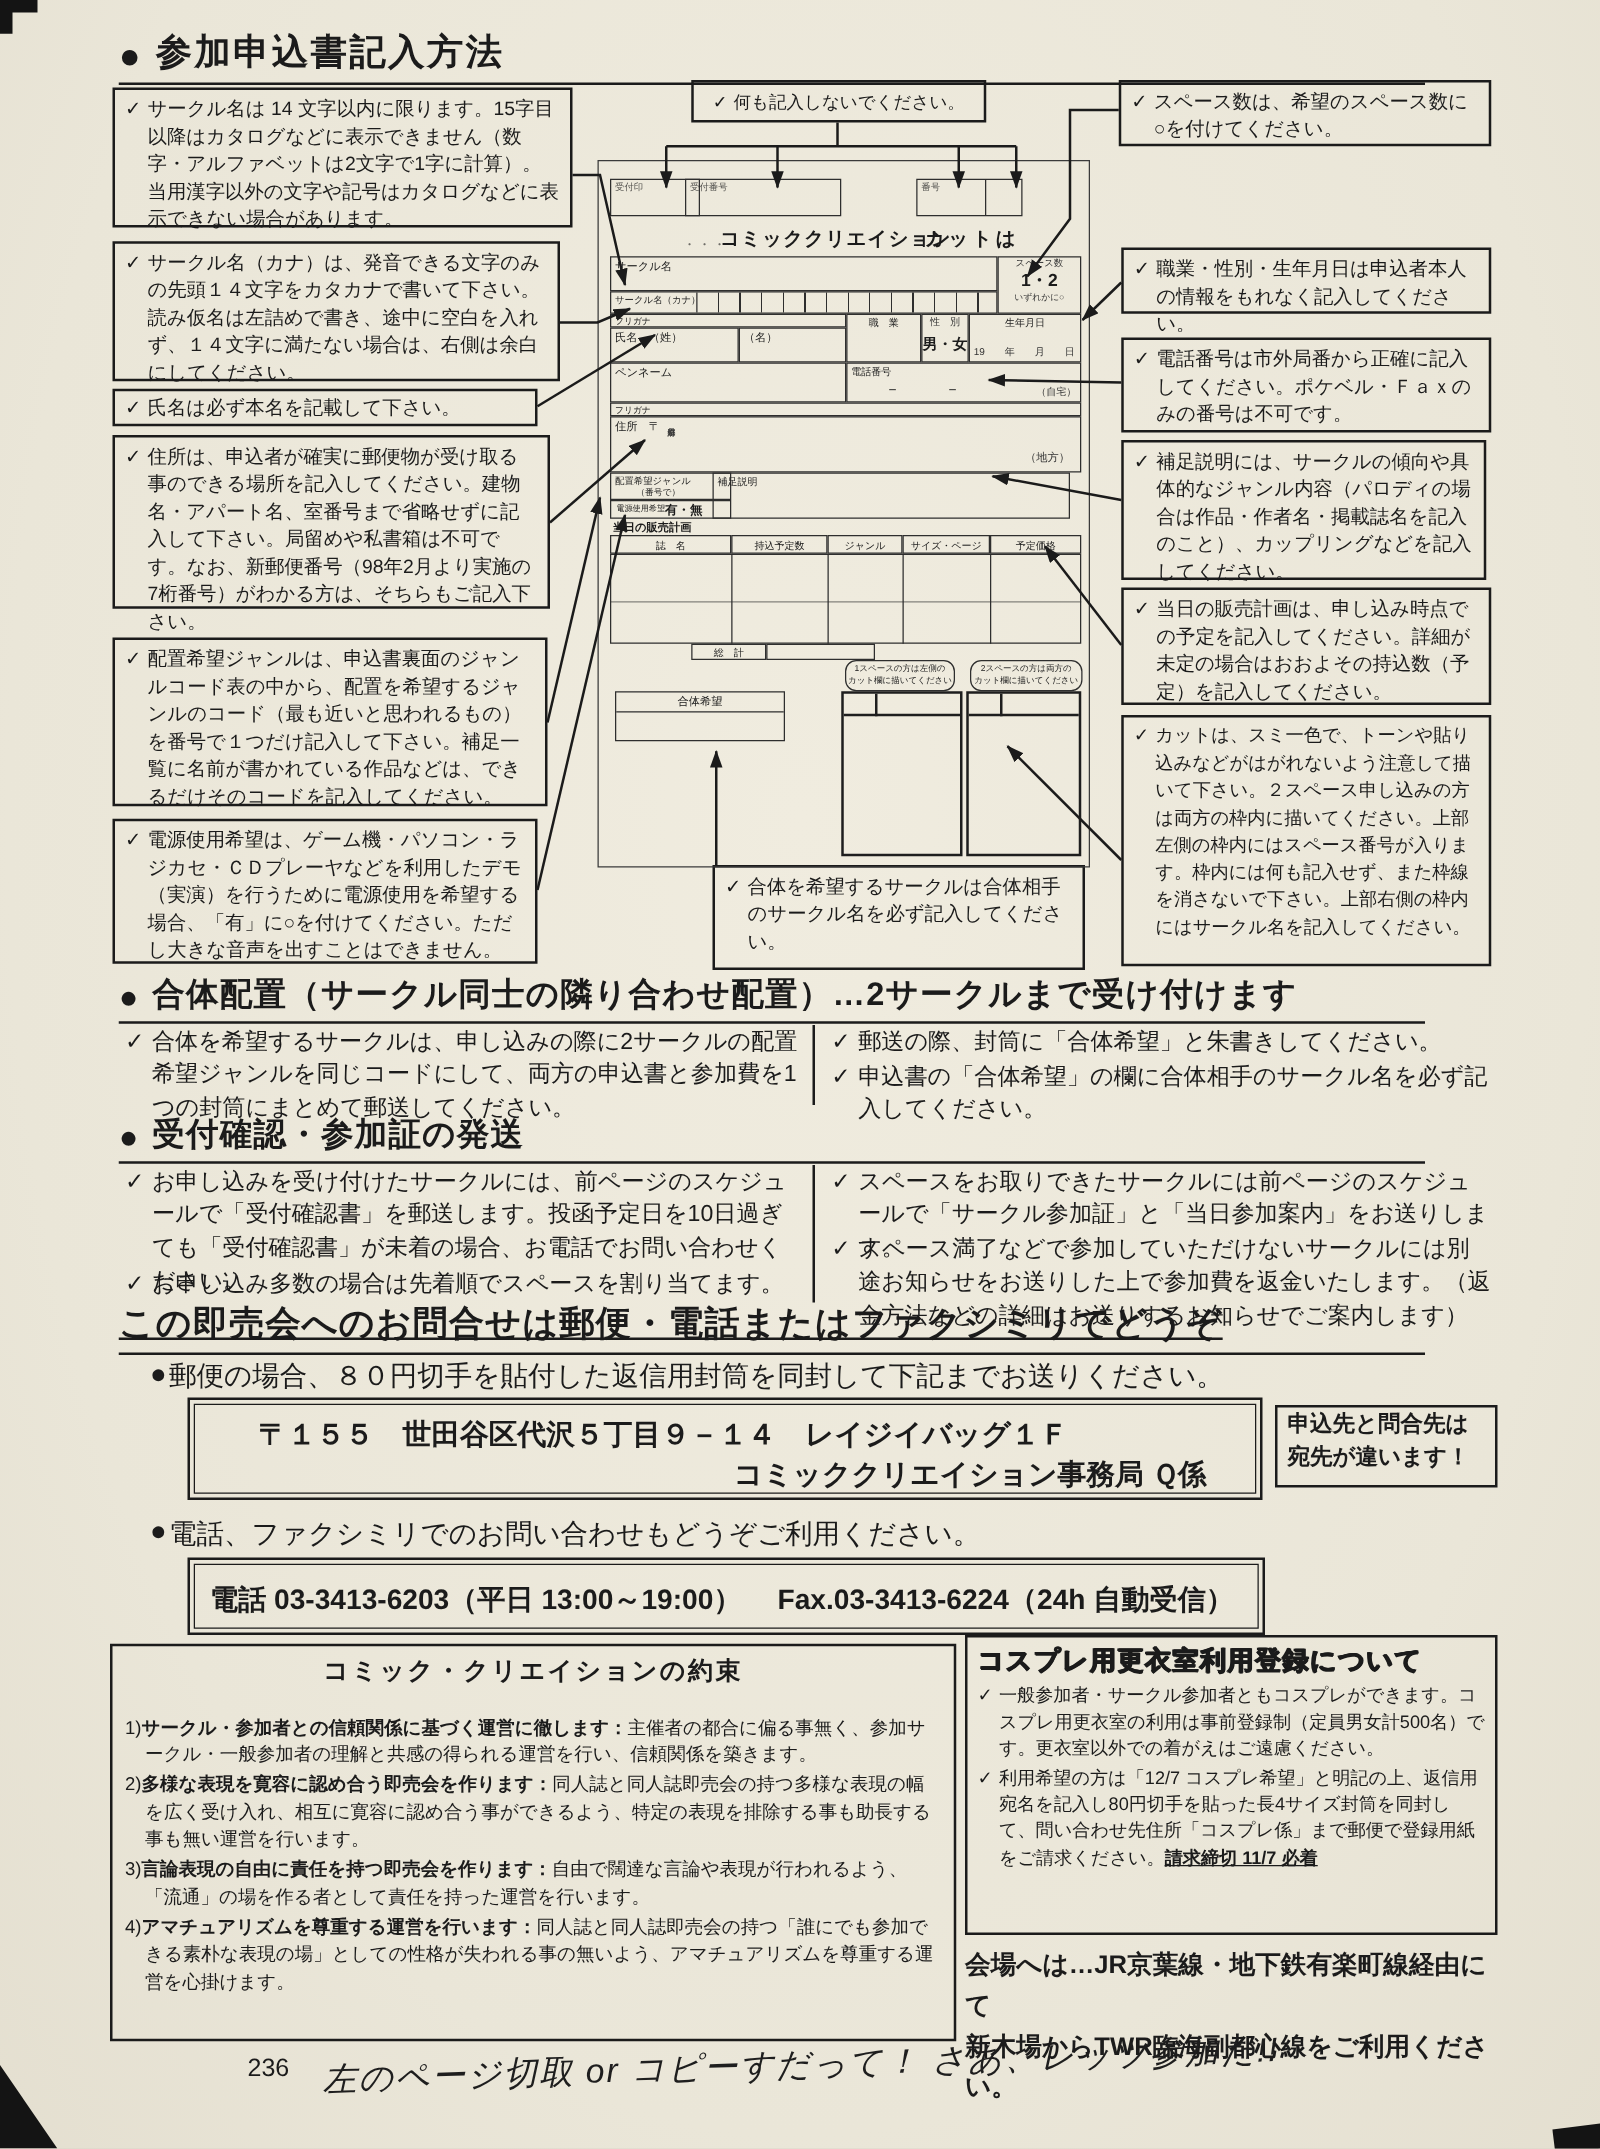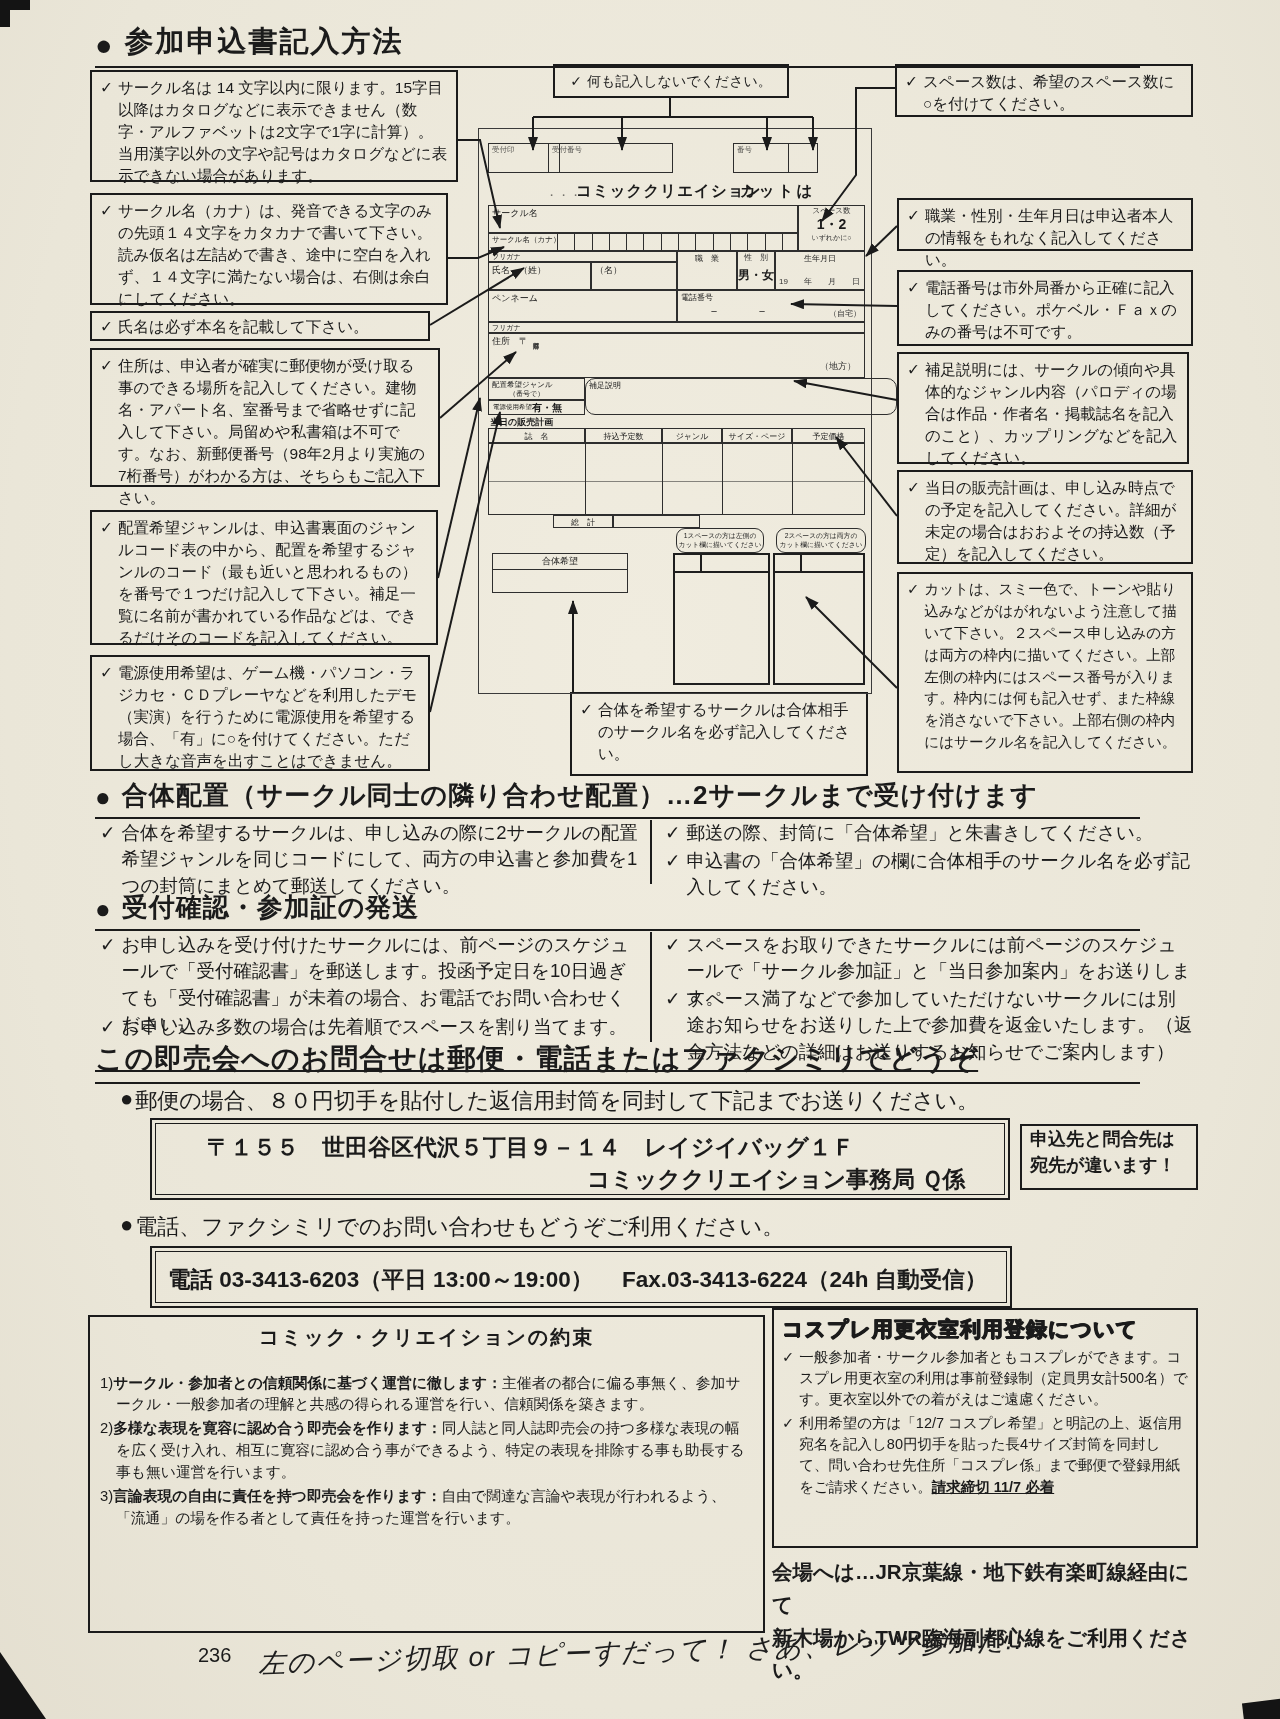--- a/index.html
+++ b/index.html
@@ -180,21 +180,21 @@
     </div>
 
     <div class="cell" style="left:10px;top:266px;width:97px;height:22px;">
       <span class="flbl" style="font-size:7.5px;">配置希望ジャンル</span>
       <span class="flbl" style="font-size:7px;top:10px;left:20px;">（番号で）</span>
     </div>
     <div class="cell" style="left:10px;top:288px;width:97px;height:15px;display:flex;align-items:center;padding:0 4px;">
       <span style="font-size:6.5px;">電源使用希望</span>
       <span style="font-size:10px;font-weight:bold;">有・無</span>
     </div>
-    <div class="cell" style="left:107px;top:266px;width:312px;height:37px;border-radius:10px;">
+    <div class="cell" style="left:92px;top:266px;width:286px;height:37px;">
       <span class="flbl" style="font-size:8px;">補足説明</span>
     </div>
 
     <div class="abs" style="left:12px;top:304px;font-size:9px;font-weight:bold;">当日の販売計画</div>
     <div class="cell" style="left:10px;top:316px;width:97px;height:15px;text-align:center;font-size:8px;padding-top:2px;">誌　名</div>
     <div class="cell" style="left:107px;top:316px;width:77px;height:15px;text-align:center;font-size:8px;padding-top:2px;">持込予定数</div>
     <div class="cell" style="left:184px;top:316px;width:60px;height:15px;text-align:center;font-size:8px;padding-top:2px;">ジャンル</div>
     <div class="cell" style="left:244px;top:316px;width:70px;height:15px;text-align:center;font-size:8px;padding-top:2px;">サイズ・ページ</div>
     <div class="cell" style="left:314px;top:316px;width:73px;height:15px;text-align:center;font-size:8px;padding-top:2px;">予定価格</div>
     <div class="cell" style="left:10px;top:331px;width:377px;height:72px;"></div>
@@ -319,20 +319,21 @@
   <div class="abs dbl-outer" style="left:150px;top:1246px;width:862px;height:62px;">
     <div class="dbl-inner"></div>
     <div class="abs" style="left:16px;top:16px;font-size:22.5px;font-weight:bold;white-space:nowrap;">電話 03-3413-6203（平日 13:00～19:00）　 Fax.03-3413-6224（24h 自動受信）</div>
   </div>
 
   <div class="abs" style="left:88px;top:1315px;width:677px;height:318px;border:2.5px solid var(--ink);padding:6px 10px;font-size:14.8px;line-height:1.48;">
     <div style="text-align:center;font-size:20px;font-weight:bold;letter-spacing:2px;margin-bottom:20px;">コミック・クリエイションの約束</div>
     <p style="margin:0 0 2px 0;text-indent:-16px;padding-left:16px;"><span>1)</span><b>サークル・参加者との信頼関係に基づく運営に徹します：</b><span>主催者の都合に偏る事無く、参加サークル・一般参加者の理解と共感の得られる運営を行い、信頼関係を築きます。</span></p>
     <p style="margin:0 0 2px 0;text-indent:-16px;padding-left:16px;"><span>2)</span><b>多様な表現を寛容に認め合う即売会を作ります：</b><span>同人誌と同人誌即売会の持つ多様な表現の幅を広く受け入れ、相互に寛容に認め合う事ができるよう、特定の表現を排除する事も助長する事も無い運営を行います。</span></p>
     <p style="margin:0 0 2px 0;text-indent:-16px;padding-left:16px;"><span>3)</span><b>言論表現の自由に責任を持つ即売会を作ります：</b><span>自由で闊達な言論や表現が行われるよう、「流通」の場を作る者として責任を持った運営を行います。</span></p>
+    <p style="margin:0;text-indent:-16px;padding-left:16px;"><span>4)</span><b>アマチュアリズムを尊重する運営を行います：</b><span>同人誌と同人誌即売会の持つ「誰にでも参加できる素朴な表現の場」としての性格が失われる事の無いよう、アマチュアリズムを尊重する運営を心掛けます。</span></p>
   </div>
 
   <div class="abs" style="left:772px;top:1308px;width:426px;height:240px;border:2.5px solid var(--ink);padding:4px 8px;font-size:14.5px;line-height:1.47;">
     <div class="fatty" style="font-size:21px;letter-spacing:1px;margin-bottom:2px;">コスプレ用更衣室利用登録について</div>
     <div style="display:flex;gap:5px;margin-bottom:2px;">
       <span class="chk" style="font-weight:bold;">✓</span>
       <span>一般参加者・サークル参加者ともコスプレができます。コスプレ用更衣室の利用は事前登録制（定員男女計500名）です。更衣室以外での着がえはご遠慮ください。</span>
     </div>
     <div style="display:flex;gap:5px;">
       <span class="chk" style="font-weight:bold;">✓</span>

